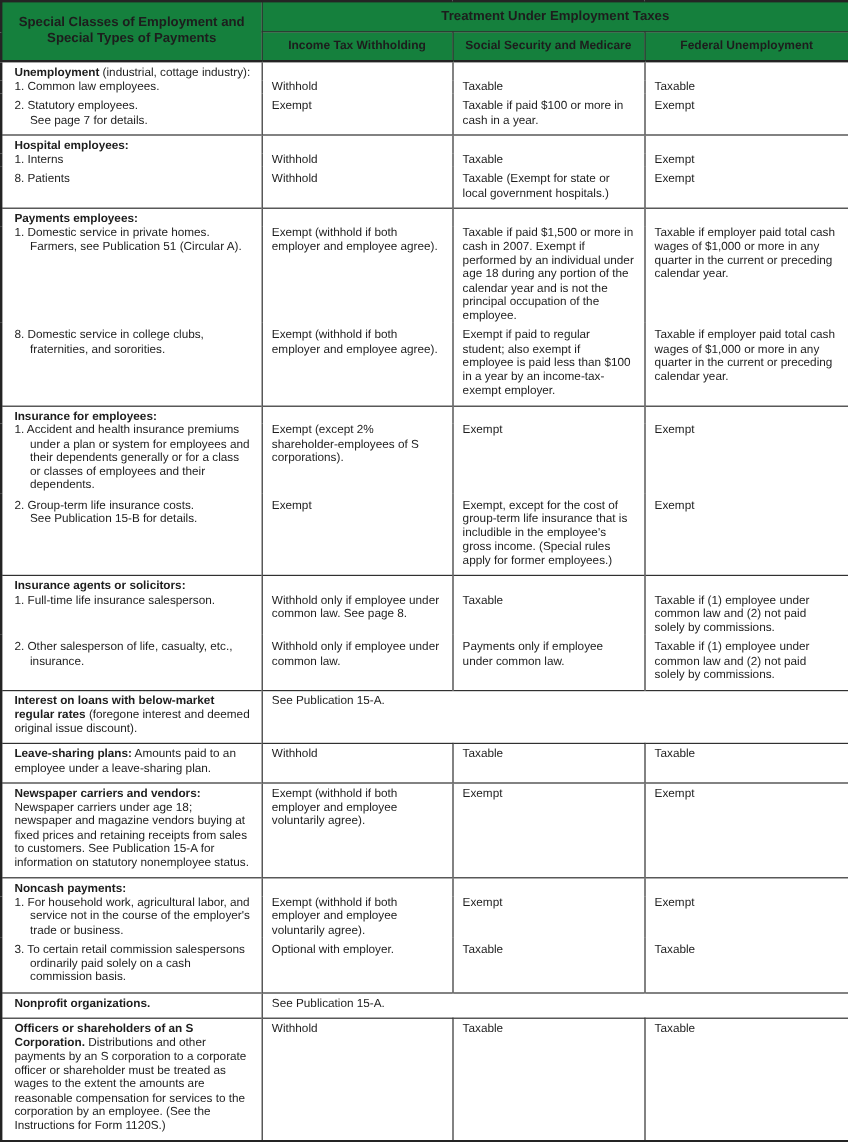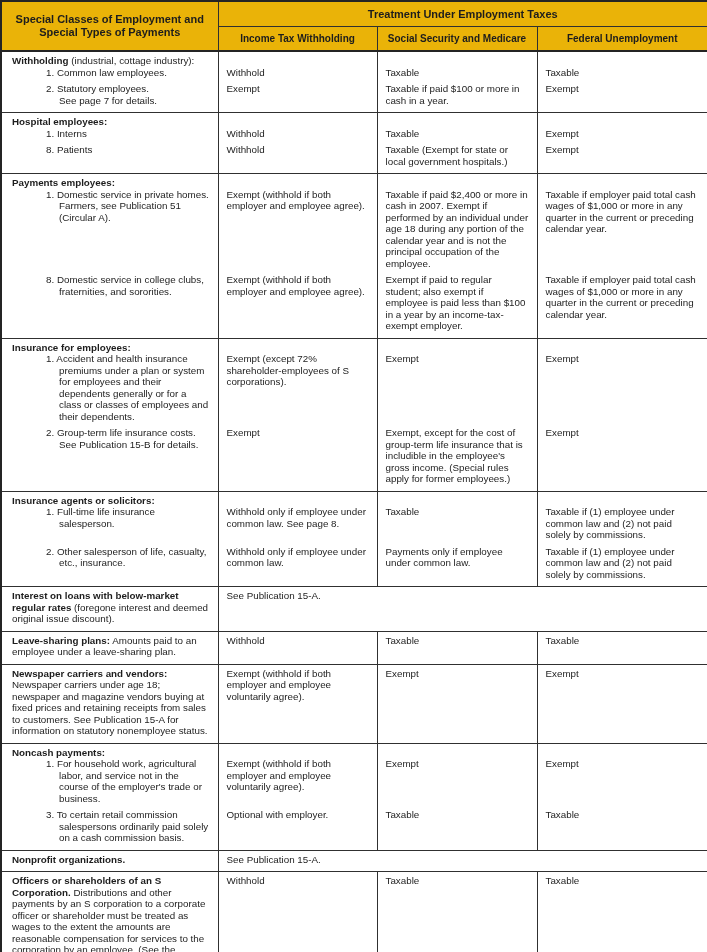--- a/index.html
+++ b/index.html
@@ -12,21 +12,21 @@
     width:707px;
     border-collapse:collapse;
     table-layout:fixed;
     border:2px solid #242424;
   }
   thead th {
     font-weight:bold;
     text-align:center;
     vertical-align:middle;
     border:1px solid #303030;
-    background:#eab308;
+    background:#15803d;
     padding:2px 6px;
   }
   th.corner {
     font-size:11px;
     line-height:13px;
     border-bottom:2px solid #242424;
     border-right:1px solid #303030;
   }
   th.treat {
     font-size:11px;
@@ -52,21 +52,20 @@
   }
   tbody td.left { padding-left:10px; padding-right:8px; }
   tr.r-first td { border-top:1px solid #303030; padding-top:3px; }
   tr.r-gap td { padding-top:5px; }
   tr.r-last td { padding-bottom:6px; }
   .grp-head b { font-weight:bold; }
   .item-label {
     white-space:pre-line;
     padding-left:13px;
     text-indent:-13px;
-    margin-left:34px;
   }
   .cell-text { white-space:pre-line; }
 </style>
 </head>
 <body>
 
 <div class="page">
   <table class="tax-table">
     <colgroup>
       <col style="width:217px">
@@ -82,21 +81,21 @@
       <tr class="subhead">
         <th>Income Tax Withholding</th>
         <th>Social Security and Medicare</th>
         <th>Federal Unemployment</th>
       </tr>
     </thead>
     <tbody id="table-body">
 
     <tr class="r-first">
           <td class="left">
-            <div class="grp-head"><b>Withholding</b><span> (industrial, cottage industry):</span></div>
+            <div class="grp-head"><b>Unemployment</b><span> (industrial, cottage industry):</span></div>
           </td>
           <td></td>
           <td></td>
           <td></td>
         </tr>
         <tr>
           <td class="left">
             <div class="item-label">1. Common law employees.</div>
           </td>
           <td>
@@ -169,21 +168,21 @@
           <td></td>
         </tr>
         <tr>
           <td class="left">
             <div class="item-label">1. Domestic service in private homes. Farmers, see Publication 51 (Circular A).</div>
           </td>
           <td>
             <div class="cell-text">Exempt (withhold if both employer and employee agree).</div>
           </td>
           <td>
-            <div class="cell-text">Taxable if paid $2,400 or more in cash in 2007. Exempt if performed by an individual under age 18 during any portion of the calendar year and is not the principal occupation of the employee.</div>
+            <div class="cell-text">Taxable if paid $1,500 or more in cash in 2007. Exempt if performed by an individual under age 18 during any portion of the calendar year and is not the principal occupation of the employee.</div>
           </td>
           <td>
             <div class="cell-text">Taxable if employer paid total cash wages of $1,000 or more in any quarter in the current or preceding calendar year.</div>
           </td>
         </tr>
         <tr class="r-gap r-last">
           <td class="left">
             <div class="item-label">8. Domestic service in college clubs, fraternities, and sororities.</div>
           </td>
           <td>
@@ -202,21 +201,21 @@
           </td>
           <td></td>
           <td></td>
           <td></td>
         </tr>
         <tr>
           <td class="left">
             <div class="item-label">1. Accident and health insurance premiums under a plan or system for employees and their dependents generally or for a class or classes of employees and their dependents.</div>
           </td>
           <td>
-            <div class="cell-text">Exempt (except 72% shareholder-employees of S corporations).</div>
+            <div class="cell-text">Exempt (except 2% shareholder-employees of S corporations).</div>
           </td>
           <td>
             <div class="cell-text">Exempt</div>
           </td>
           <td>
             <div class="cell-text">Exempt</div>
           </td>
         </tr>
         <tr class="r-gap r-last">
           <td class="left">

